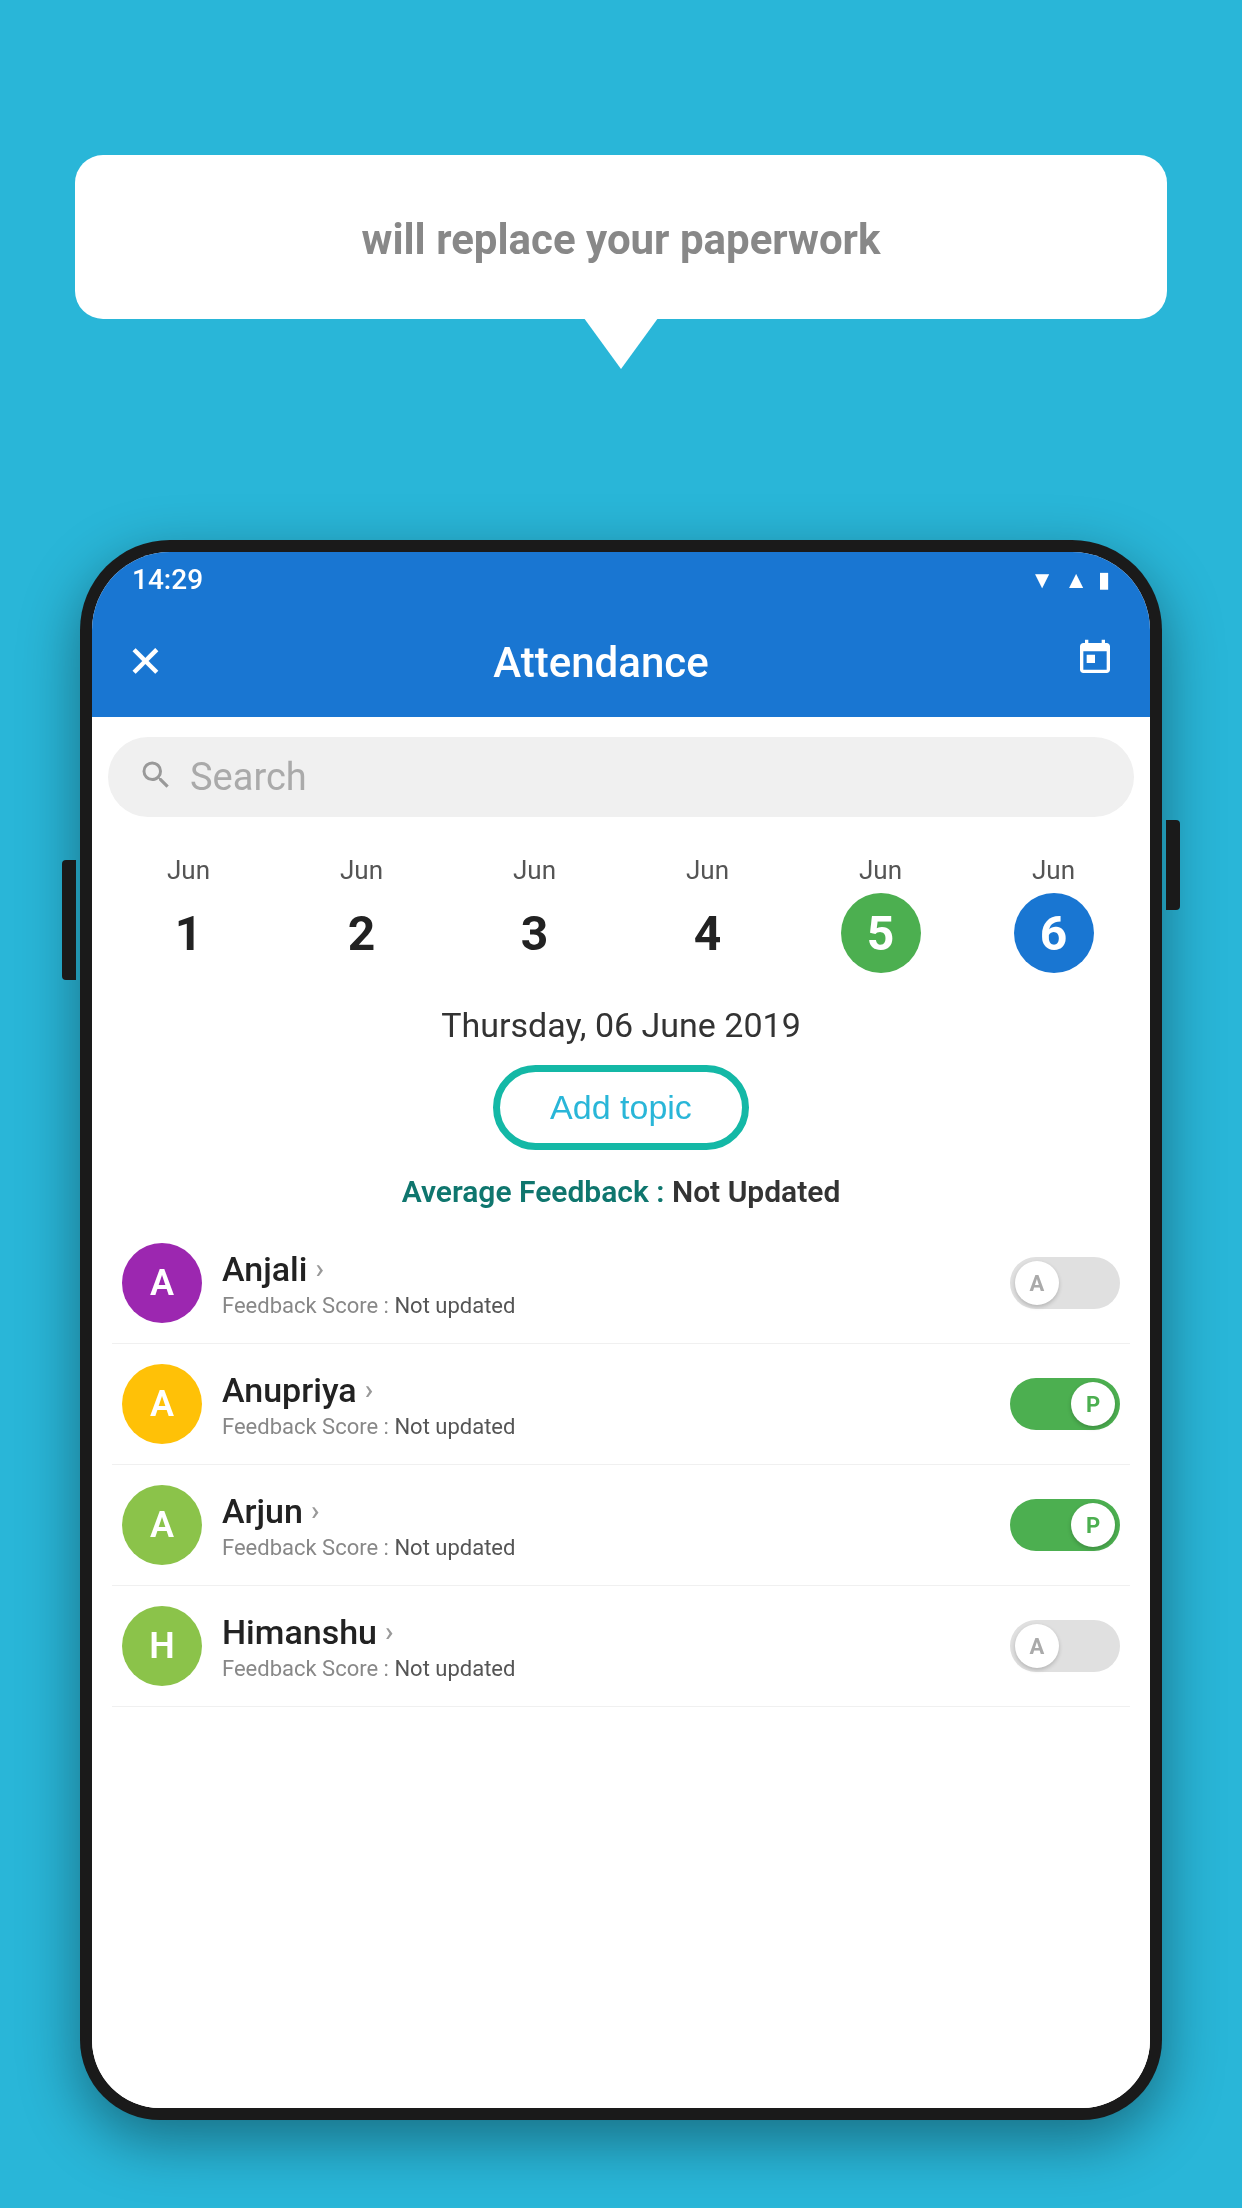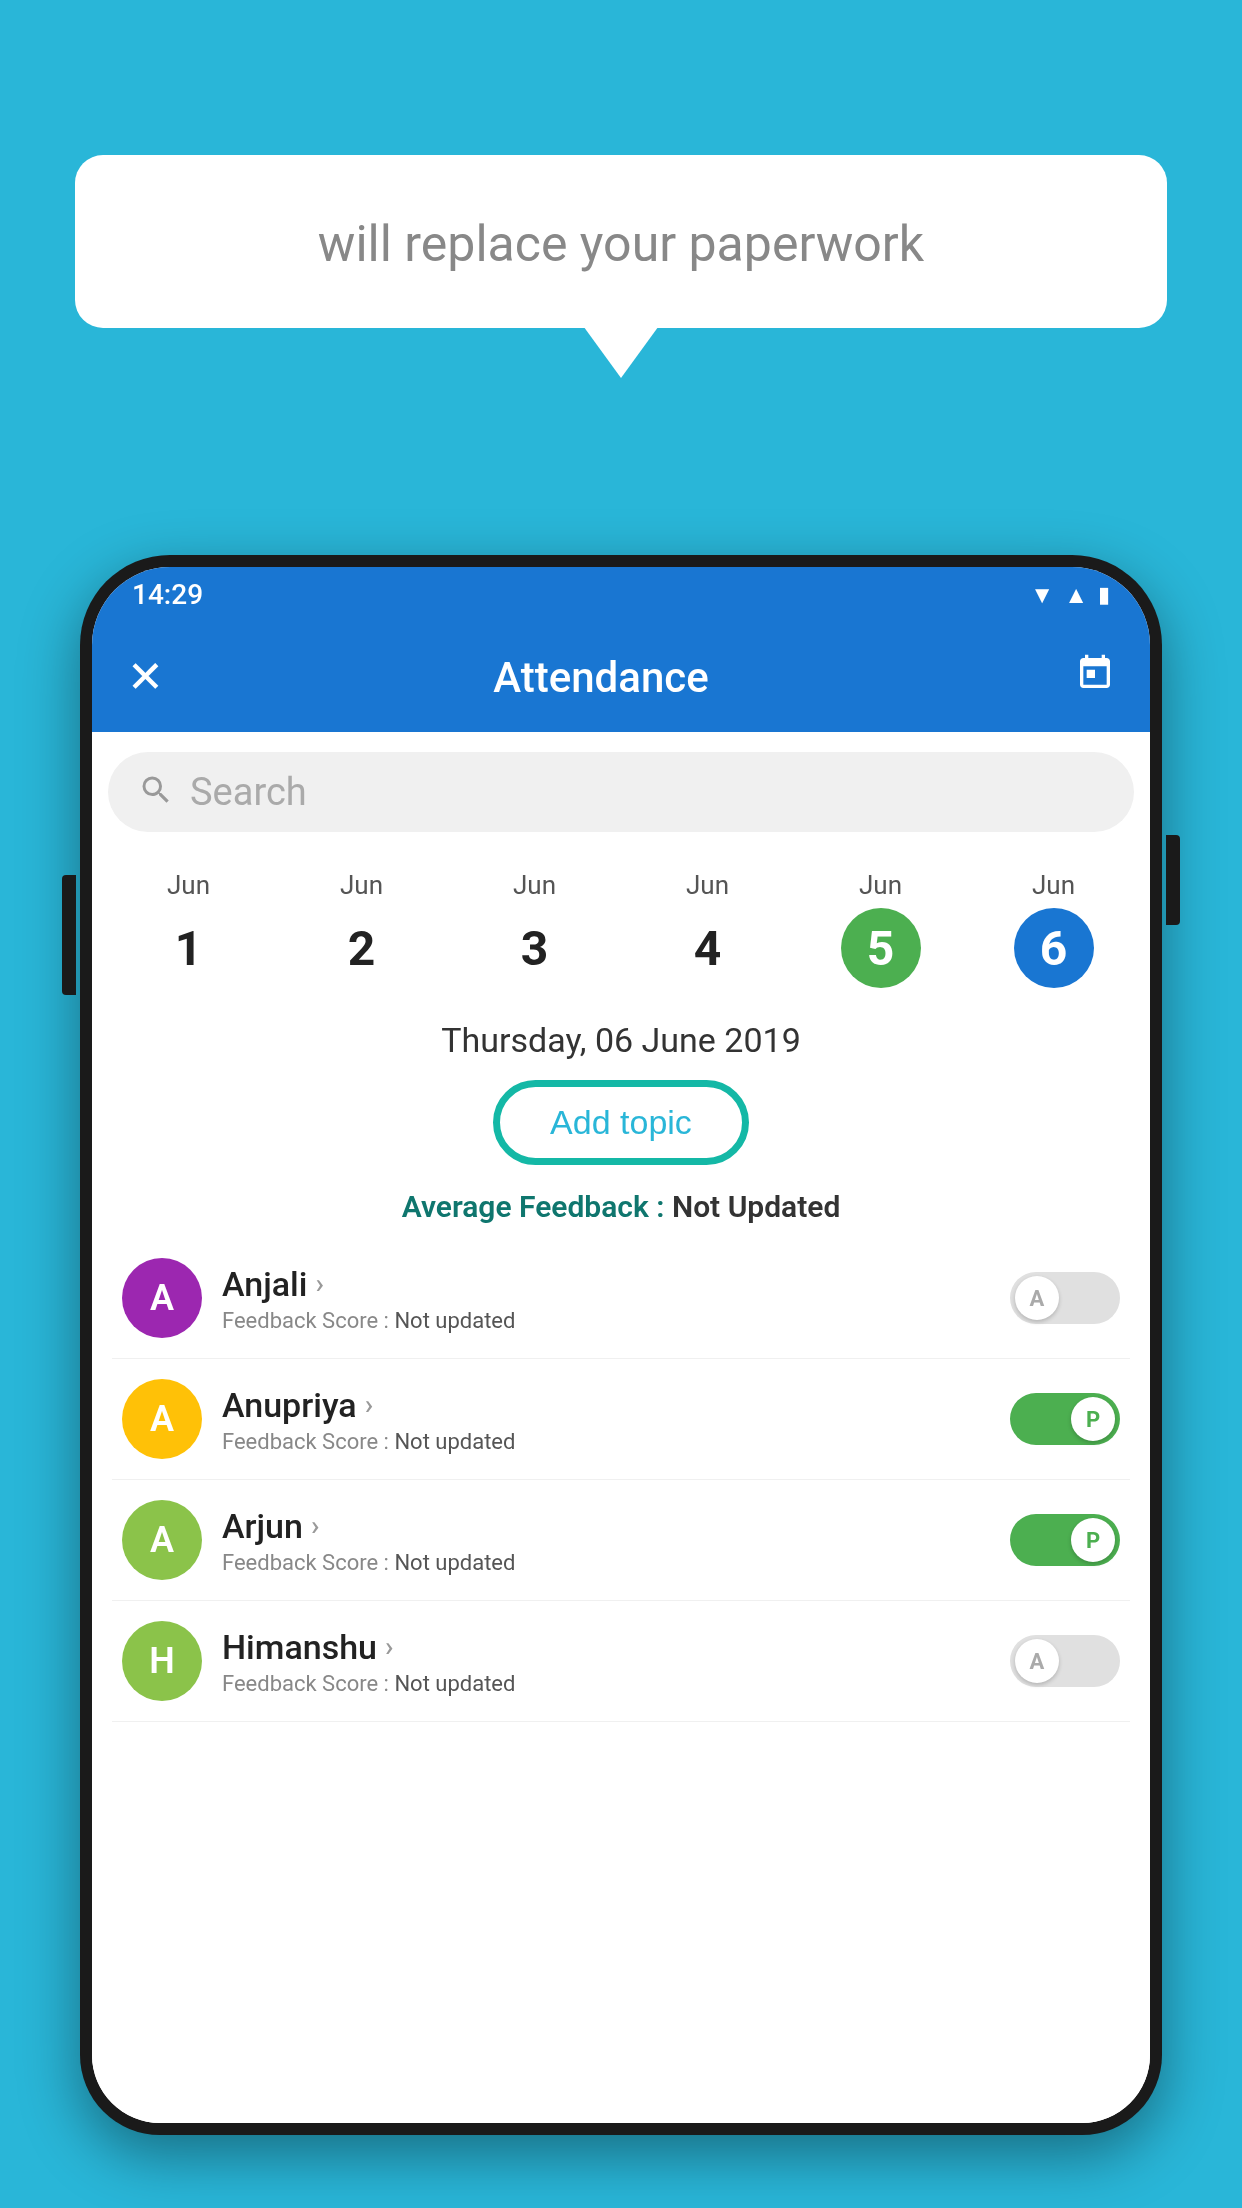--- a/index.html
+++ b/index.html
@@ -36,33 +36,32 @@
       border-right: 40px solid transparent;
       border-top: 55px solid white;
     }
     .speech-bubble-title {
       font-size: 78px;
       color: #29b6d8;
       font-weight: 400;
       margin-bottom: 20px;
     }
     .speech-bubble-subtitle {
-      font-size: 50px;
+      font-size: 42px;
       color: #888;
-      font-weight: 400;
+      font-weight: 700;
     }
 
     
     .phone-container {
       position: absolute;
       top: 540px;
       left: 80px;
       right: 80px;
       bottom: 0;
-      margin-top: 15px;
     }
     .phone-outer {
       background: #1a1a1a;
       border-radius: 90px 90px 80px 80px;
       padding: 12px;
       width: 100%;
       height: 1580px;
       position: relative;
       box-shadow: 0 20px 60px rgba(0,0,0,0.4);
     }

